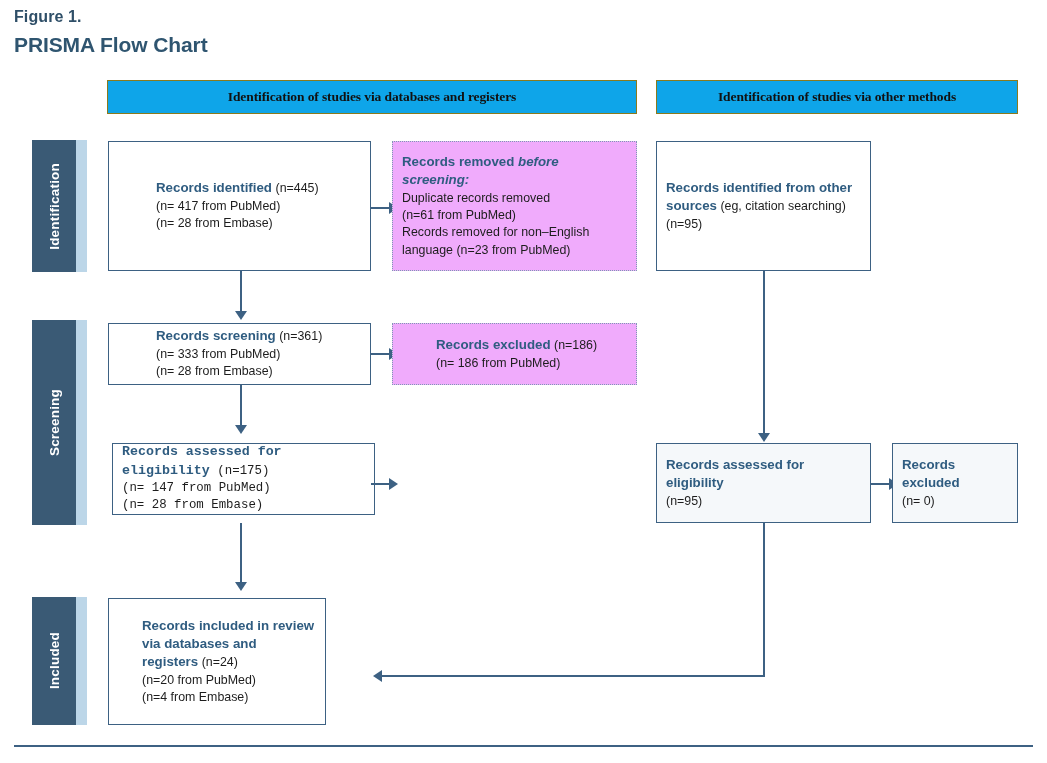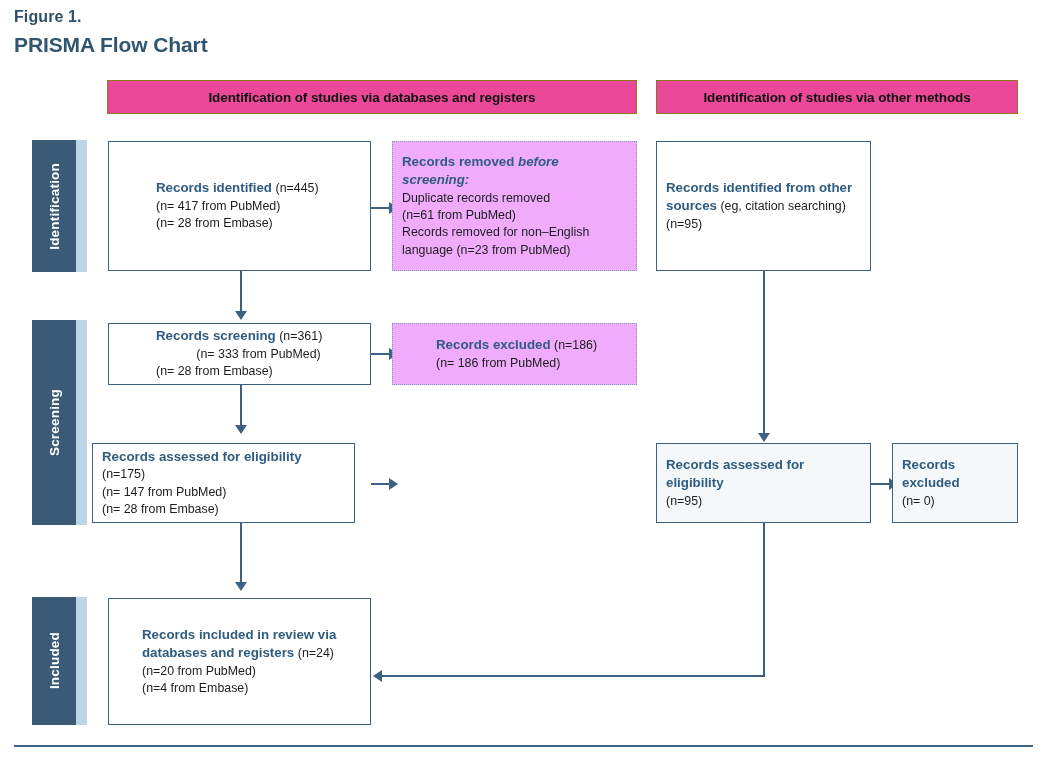--- a/index.html
+++ b/index.html
@@ -35,30 +35,31 @@
     top: 33px;
     font-size: 21px;
     font-weight: 700;
     color: #2f5570;
     letter-spacing: -0.1px;
   }
 
   
   .yellow-head {
     position: absolute;
-    background: #ec4899;
+    background: #0ea5e9;
     border: 1.5px solid #8a7a1d;
     box-sizing: border-box;
     display: flex;
     align-items: center;
     justify-content: center;
     color: #111111;
     font-size: 13.5px;
     font-weight: 700;
     letter-spacing: -0.1px;
+    font-family: Liberation Serif, serif;
   }
 
   
   .stage {
     position: absolute;
     box-sizing: border-box;
   }
   .stage .stage-fill {
     position: absolute;
     left: 0;
@@ -236,39 +237,39 @@
   <div class="arrow-down" style="left:235px; top:311px;"></div>
 
   <div class="vline" style="left:763px; top:271px; height:165px;"></div>
   <div class="arrow-down" style="left:758px; top:433px;"></div>
 
   <div class="box" style="left:108px; top:323px; width:263px; height:62px;">
     <p style="padding-left:38px;">
       <span class="lead">Records screening</span>
       <span class="plain">(n=361)</span>
     </p>
-    <p style="padding-left:38px;text-align:center;"><span class="plain">(n= 333 from PubMed)</span></p>
+    <p style="padding-left:38px;"><span class="plain">(n= 333 from PubMed)</span></p>
     <p style="padding-left:38px;"><span class="plain">(n= 28 from Embase)</span></p>
   </div>
 
   <div class="hline" style="left:371px; top:353px; width:20px;"></div>
   <div class="arrow-right" style="left:389px; top:348px;"></div>
 
   <div class="box shaded" style="left:392px; top:323px; width:245px; height:62px;">
     <p style="padding-left:34px;">
       <span class="lead">Records excluded</span>
       <span class="plain"> (n=186)</span>
     </p>
     <p style="padding-left:34px;"><span class="plain">(n= 186 from PubMed)</span></p>
   </div>
 
   <div class="vline" style="left:240px; top:385px; height:43px;"></div>
   <div class="arrow-down" style="left:235px; top:425px;"></div>
 
-  <div class="box" style="left:92px; top:443px; width:263px; height:80px;">
+  <div class="box" style="left:112px; top:443px; width:263px; height:72px;font-family:Liberation Mono, monospace;">
     <p>
       <span class="lead">Records assessed for eligibility</span>
       <span class="plain">(n=175)</span>
     </p>
     <p><span class="plain">(n= 147 from PubMed)</span></p>
     <p><span class="plain">(n= 28 from Embase)</span></p>
   </div>
 
   <div class="hline" style="left:371px; top:483px; width:20px;"></div>
   <div class="arrow-right" style="left:389px; top:478px;"></div>
@@ -287,21 +288,21 @@
     <p><span class="plain">(n= 0)</span></p>
   </div>
 
   <div class="vline" style="left:240px; top:523px; height:62px;"></div>
   <div class="arrow-down" style="left:235px; top:582px;"></div>
 
   <div class="vline" style="left:763px; top:523px; height:153px;"></div>
   <div class="hline" style="left:382px; top:675px; width:383px;"></div>
   <div class="arrow-left" style="left:373px; top:670px;"></div>
 
-  <div class="box" style="left:108px; top:598px; width:263px; height:127px;">
+  <div class="box" style="left:108px; top:598px; width:218px; height:127px;">
     <p style="padding-left:24px;">
       <span class="lead">Records included in review via databases and registers</span>
       <span class="plain">(n=24)</span>
     </p>
     <p style="padding-left:24px;"><span class="plain">(n=20 from PubMed)</span></p>
     <p style="padding-left:24px;"><span class="plain">(n=4 from Embase)</span></p>
   </div>
 
   <div class="footer-rule"></div>
 

